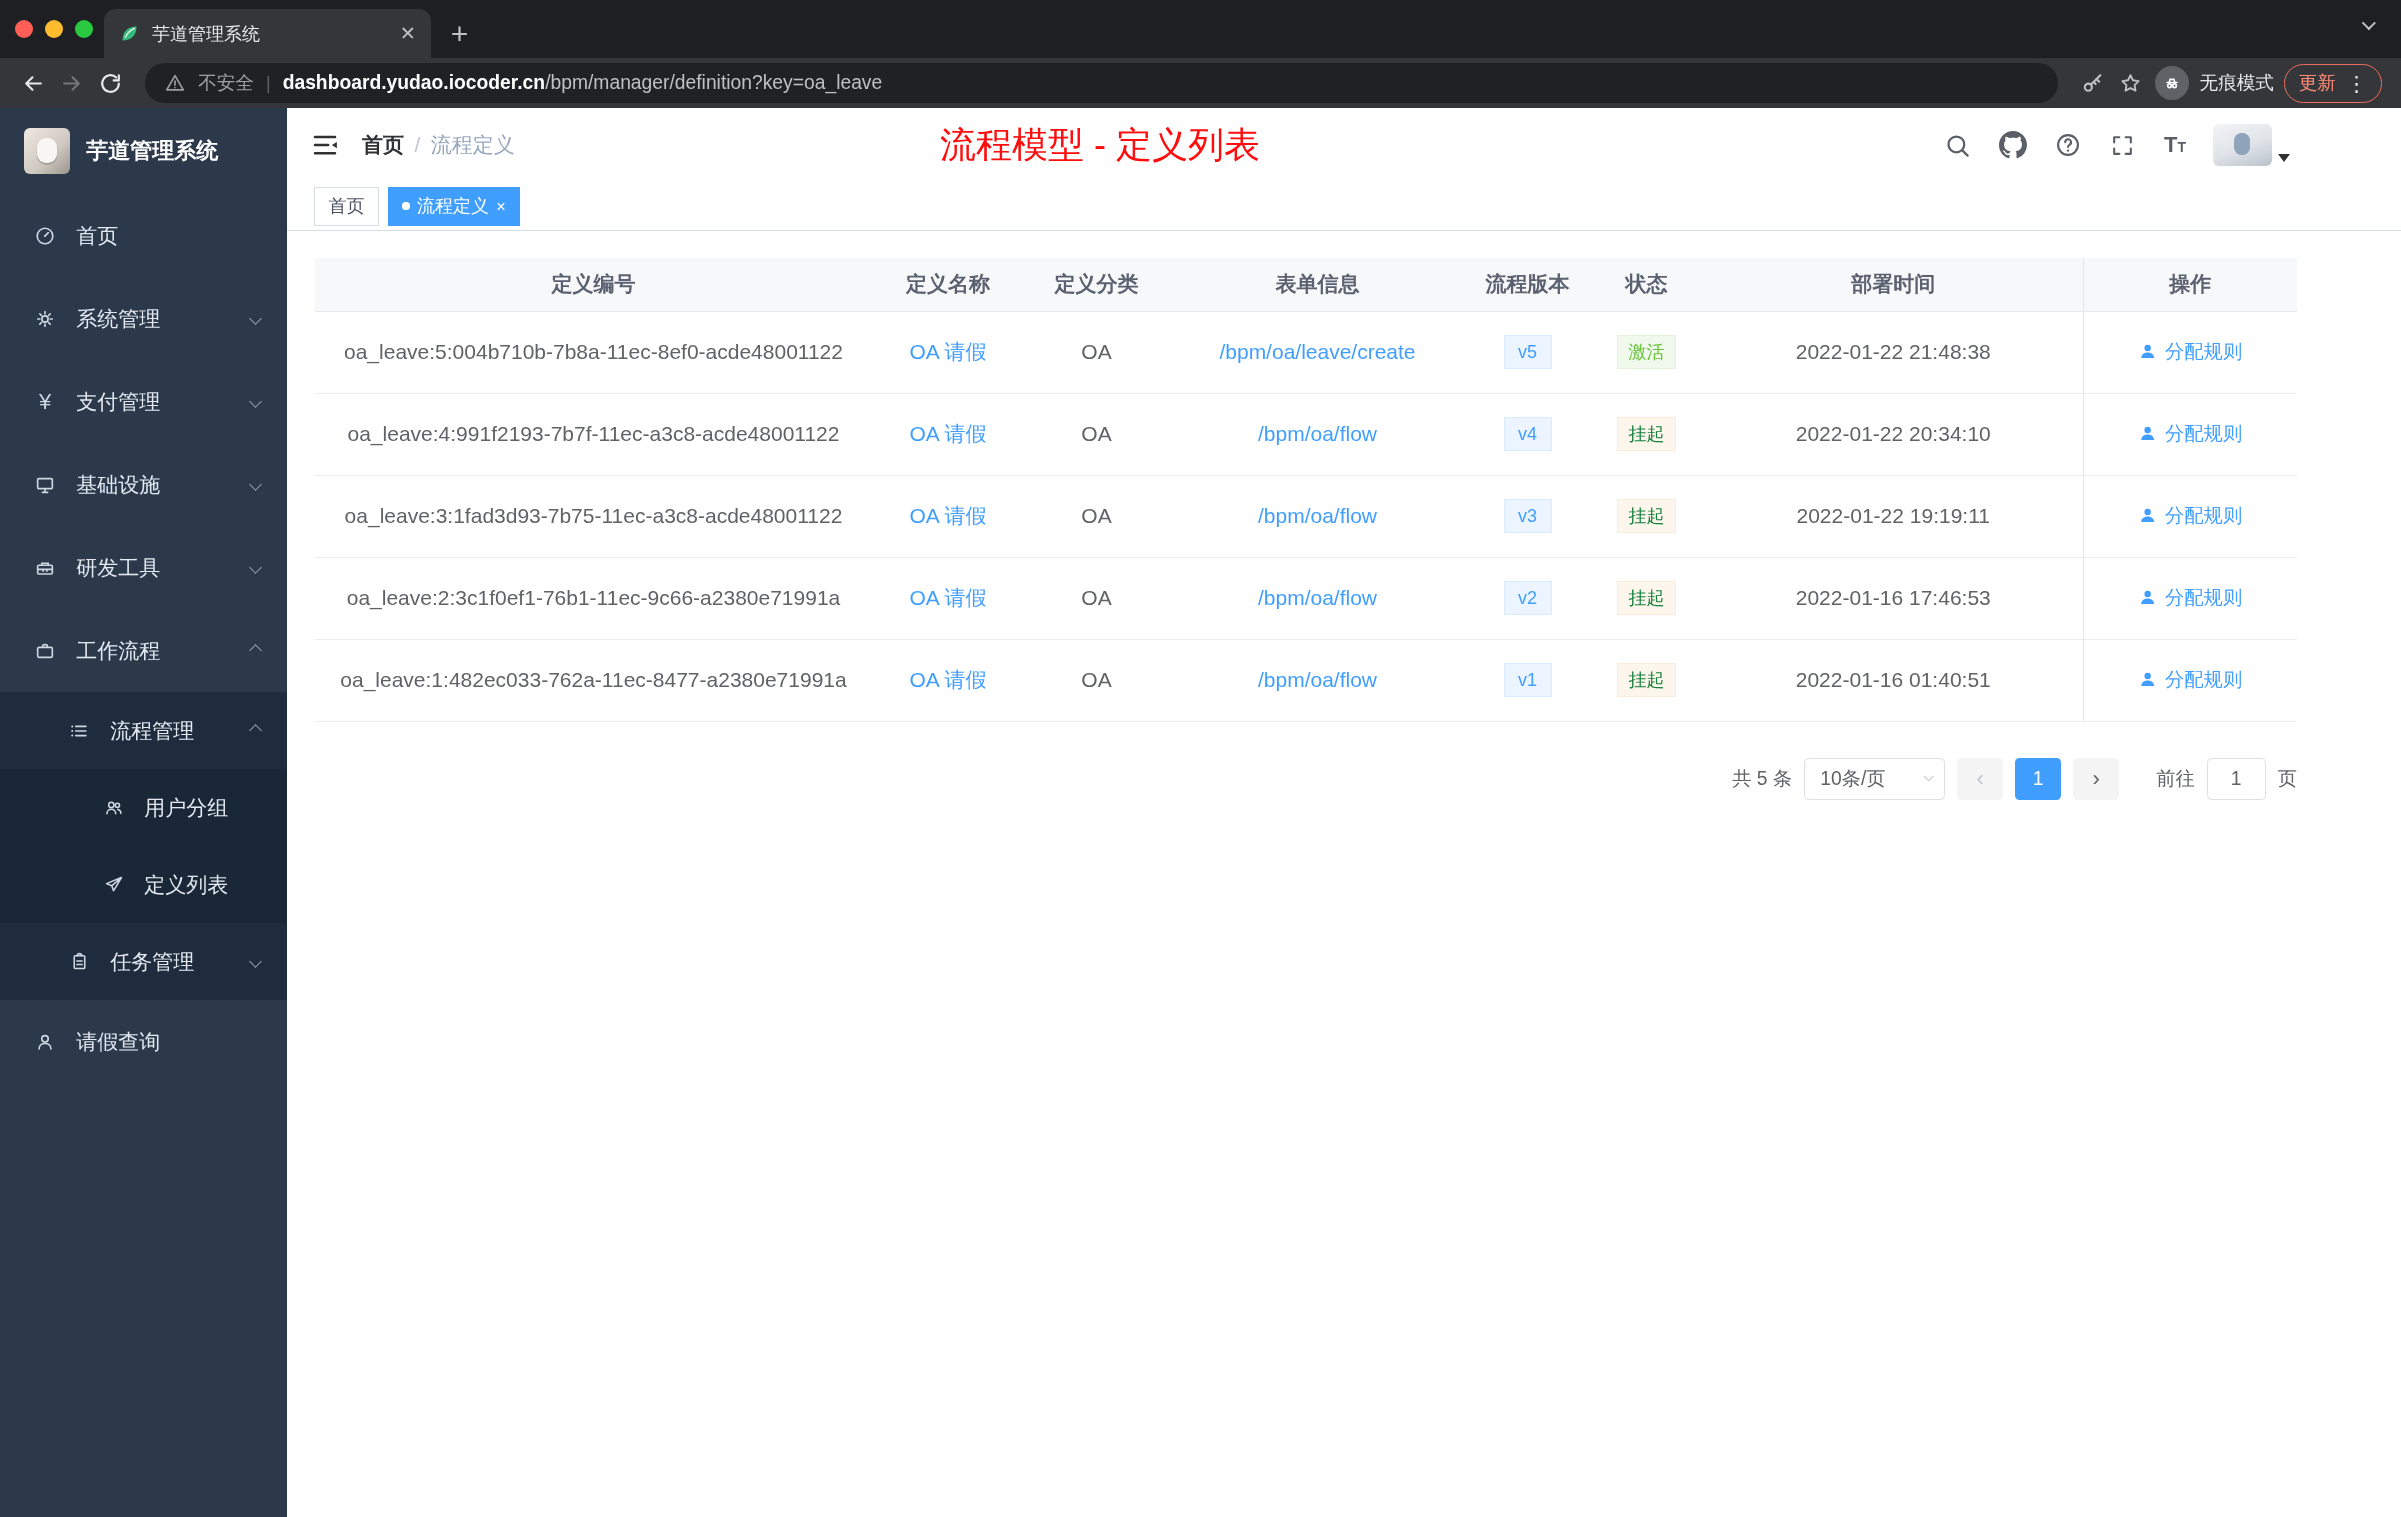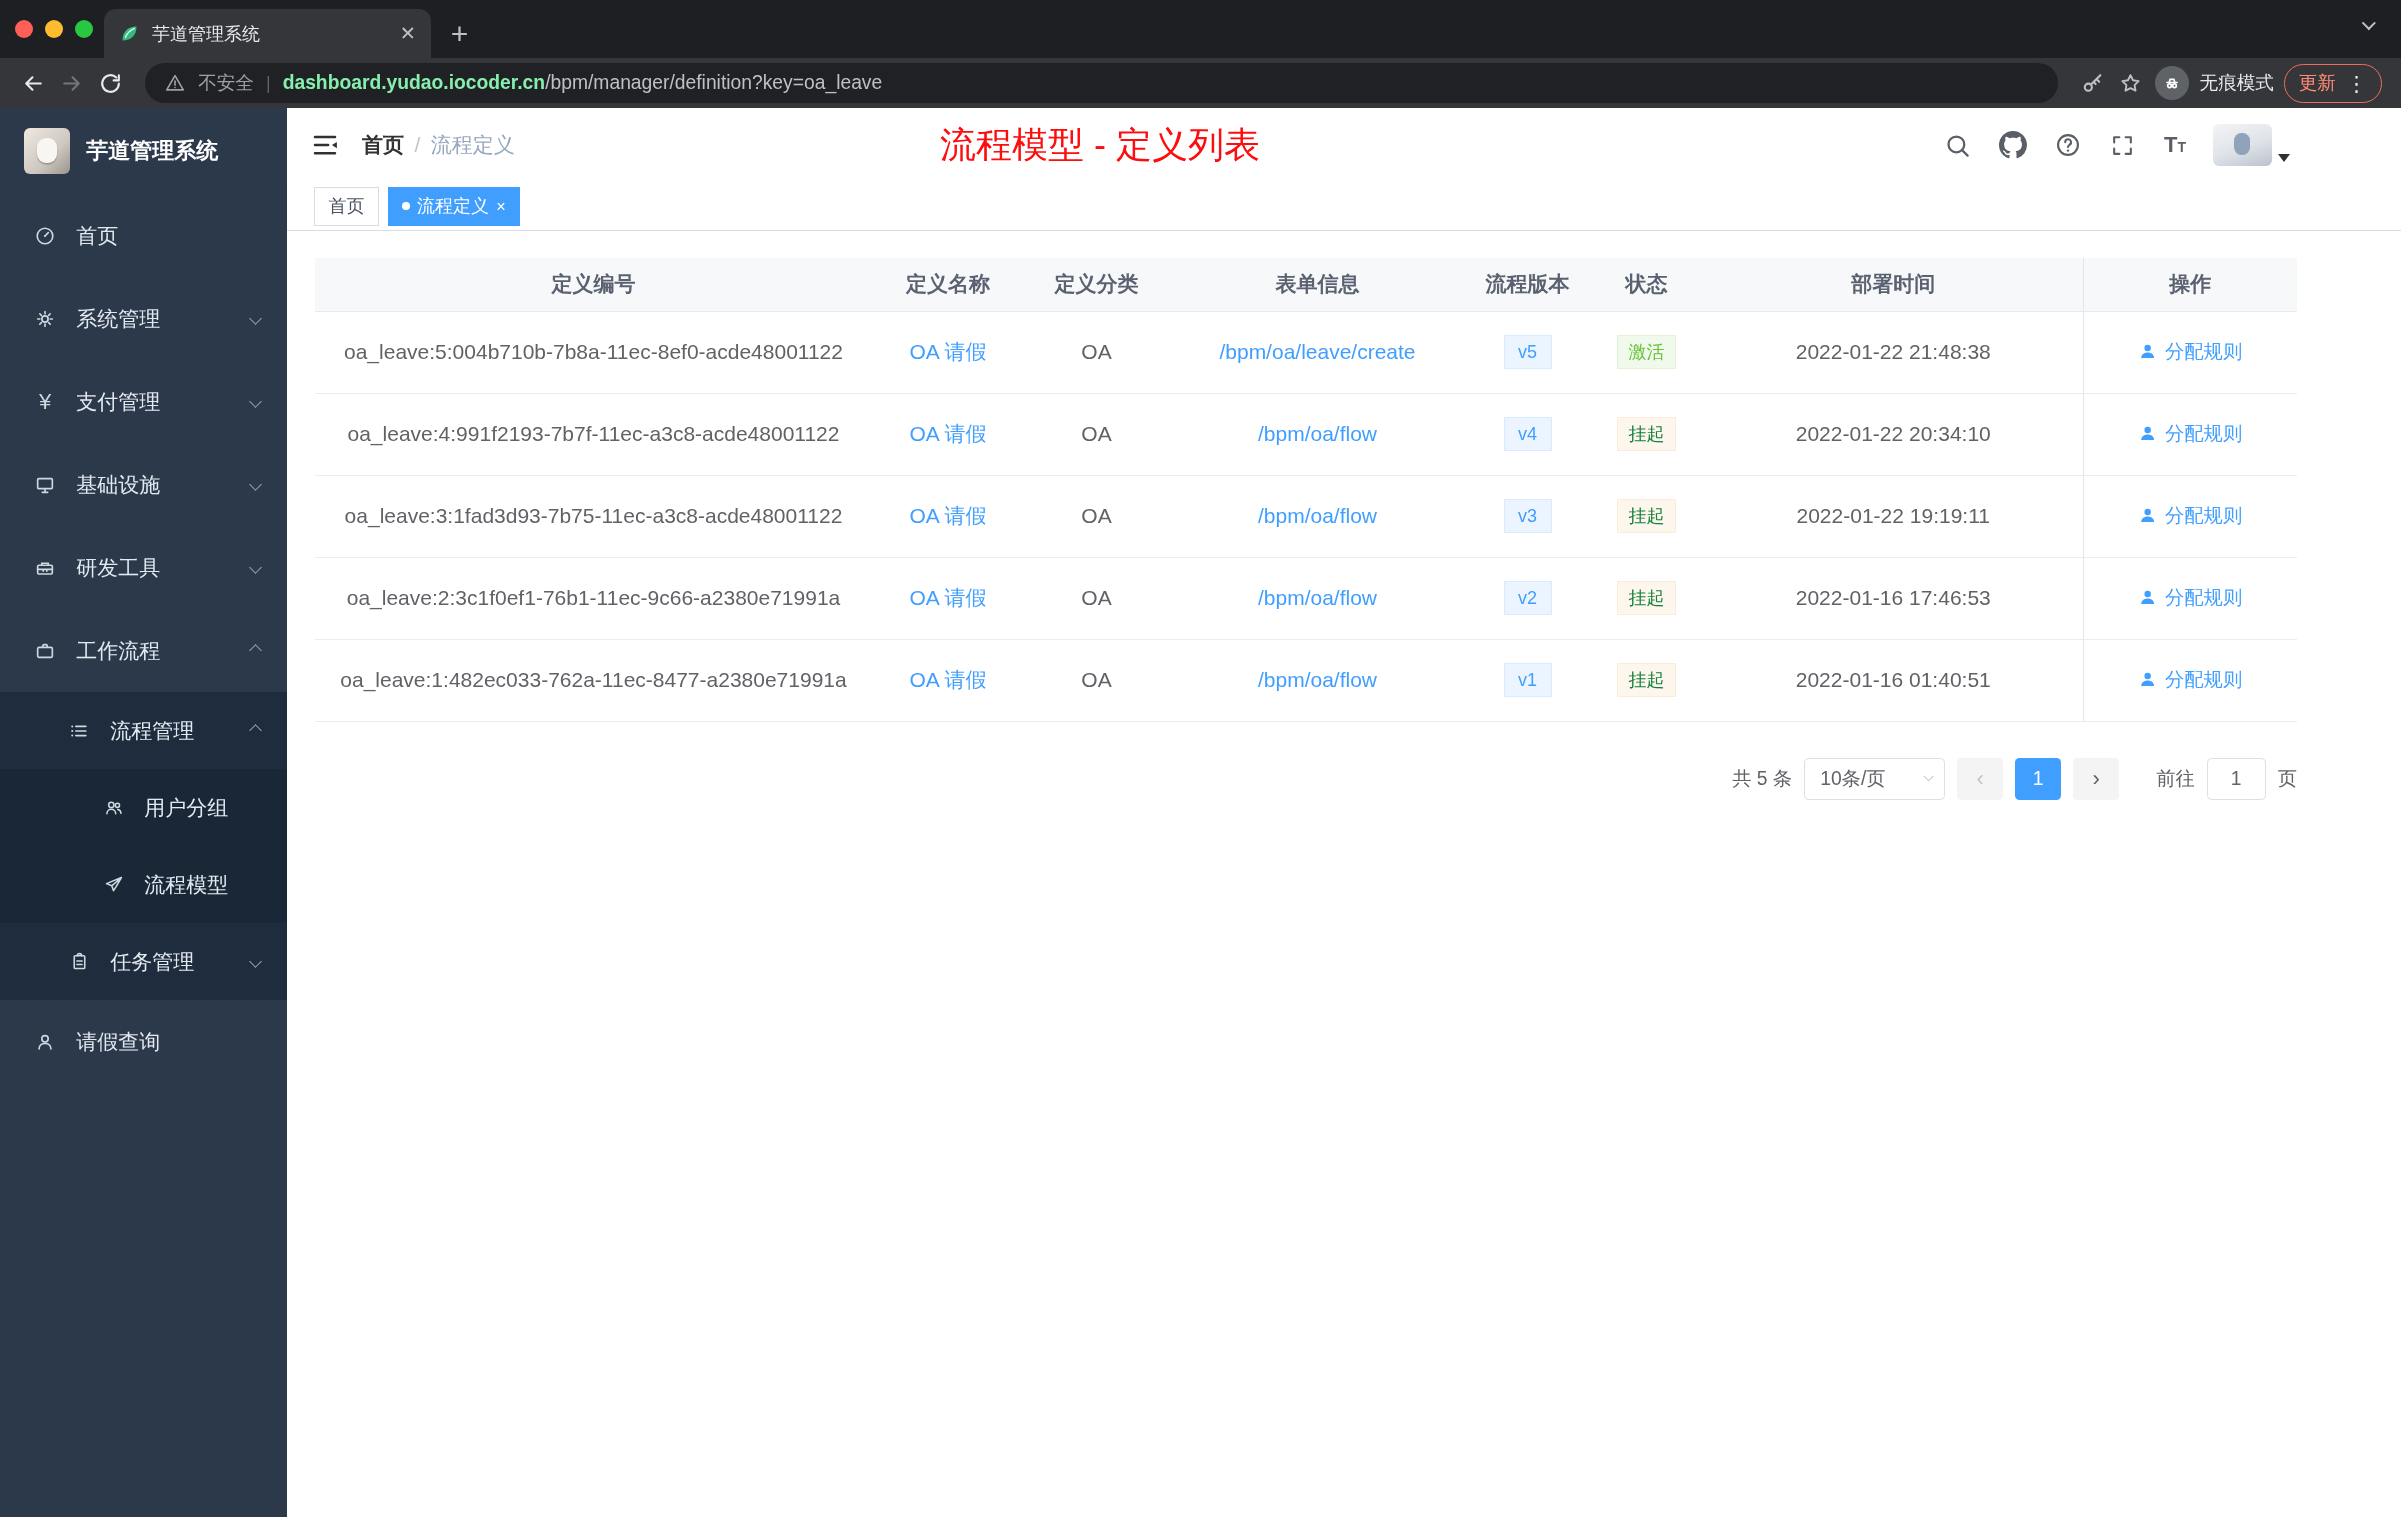--- a/index.html
+++ b/index.html
@@ -25,21 +25,21 @@
   .chev { display: inline-block; width: 9.7px; height: 9.7px; border-right: 2.2px solid #bdc1c6; border-bottom: 2.2px solid #bdc1c6; transform: rotate(45deg); }
 
   .toolbar { height: 50px; background: #35363a; display: flex; align-items: center; padding: 0 19.3px; gap: 10.4px; }
   .tbicon { width: 28px; height: 28px; display: flex; align-items: center; justify-content: center; color: #e8eaed; }
   .tbicon.dim { color: #73767b; }
   .omnibox { flex: 1; height: 40px; background: #202124; border-radius: 20px; display: flex; align-items: center;
              padding: 0 19.3px; gap: 12px; margin: 0 10.4px; min-width: 0; }
   .sec-label { color: #9aa0a6; font-size: 18.6px; white-space: nowrap; }
   .url-sep { color: #5f6368; font-size: 18px; }
   .url { font-size: 19.3px; white-space: nowrap; overflow: hidden; }
-  .url .host { color: #86efac; font-weight: 600; }
+  .url .host { color: #ffffff; font-weight: 600; }
   .url .path { color: #bdc1c6; }
   .incog { display: flex; align-items: center; gap: 10.4px; color: #e8eaed; font-size: 18.6px; white-space: nowrap; }
   .incog-circle { width: 34px; height: 34px; border-radius: 50%; background: #5f6368; display: flex; align-items: center; justify-content: center; }
   .update-pill { height: 39px; border: 1.5px solid #ee6c5b; border-radius: 19.3px; display: flex; align-items: center;
                  gap: 10.4px; padding: 0 13.4px; color: #ff8a76; font-size: 18.6px; cursor: pointer; }
   .kebab { color: #e8eaed; font-size: 21px; line-height: 1; }
 
   
   .app { display: flex; height: 1409px; }
 
@@ -295,21 +295,21 @@
           </span>
           <span>用户分组</span>
         </div>
 
         <div class="menu-item lvl3">
           <span class="micon">
             <svg width="21" height="21" viewBox="0 0 24 24" fill="none" stroke="currentColor" stroke-width="1.8" stroke-linejoin="round">
                 <path d="M21 4L4 11l6 2.5L12 19l3-4.5L21 4zM10 13.5L21 4"></path>
               </svg>
           </span>
-          <span>流程模型</span>
+          <span>定义列表</span>
         </div>
 
         <div class="menu-item">
           <span class="micon">
             <svg width="21" height="21" viewBox="0 0 24 24" fill="none" stroke="currentColor" stroke-width="1.8" stroke-linecap="round">
                 <rect x="6" y="5.5" width="12" height="14.5" rx="1.2"></rect>
                 <path d="M9.5 5.5a2.5 2.5 0 015 0M9 11.5h6M9 15.5h6"></path>
               </svg>
           </span>
           <span>任务管理</span>

